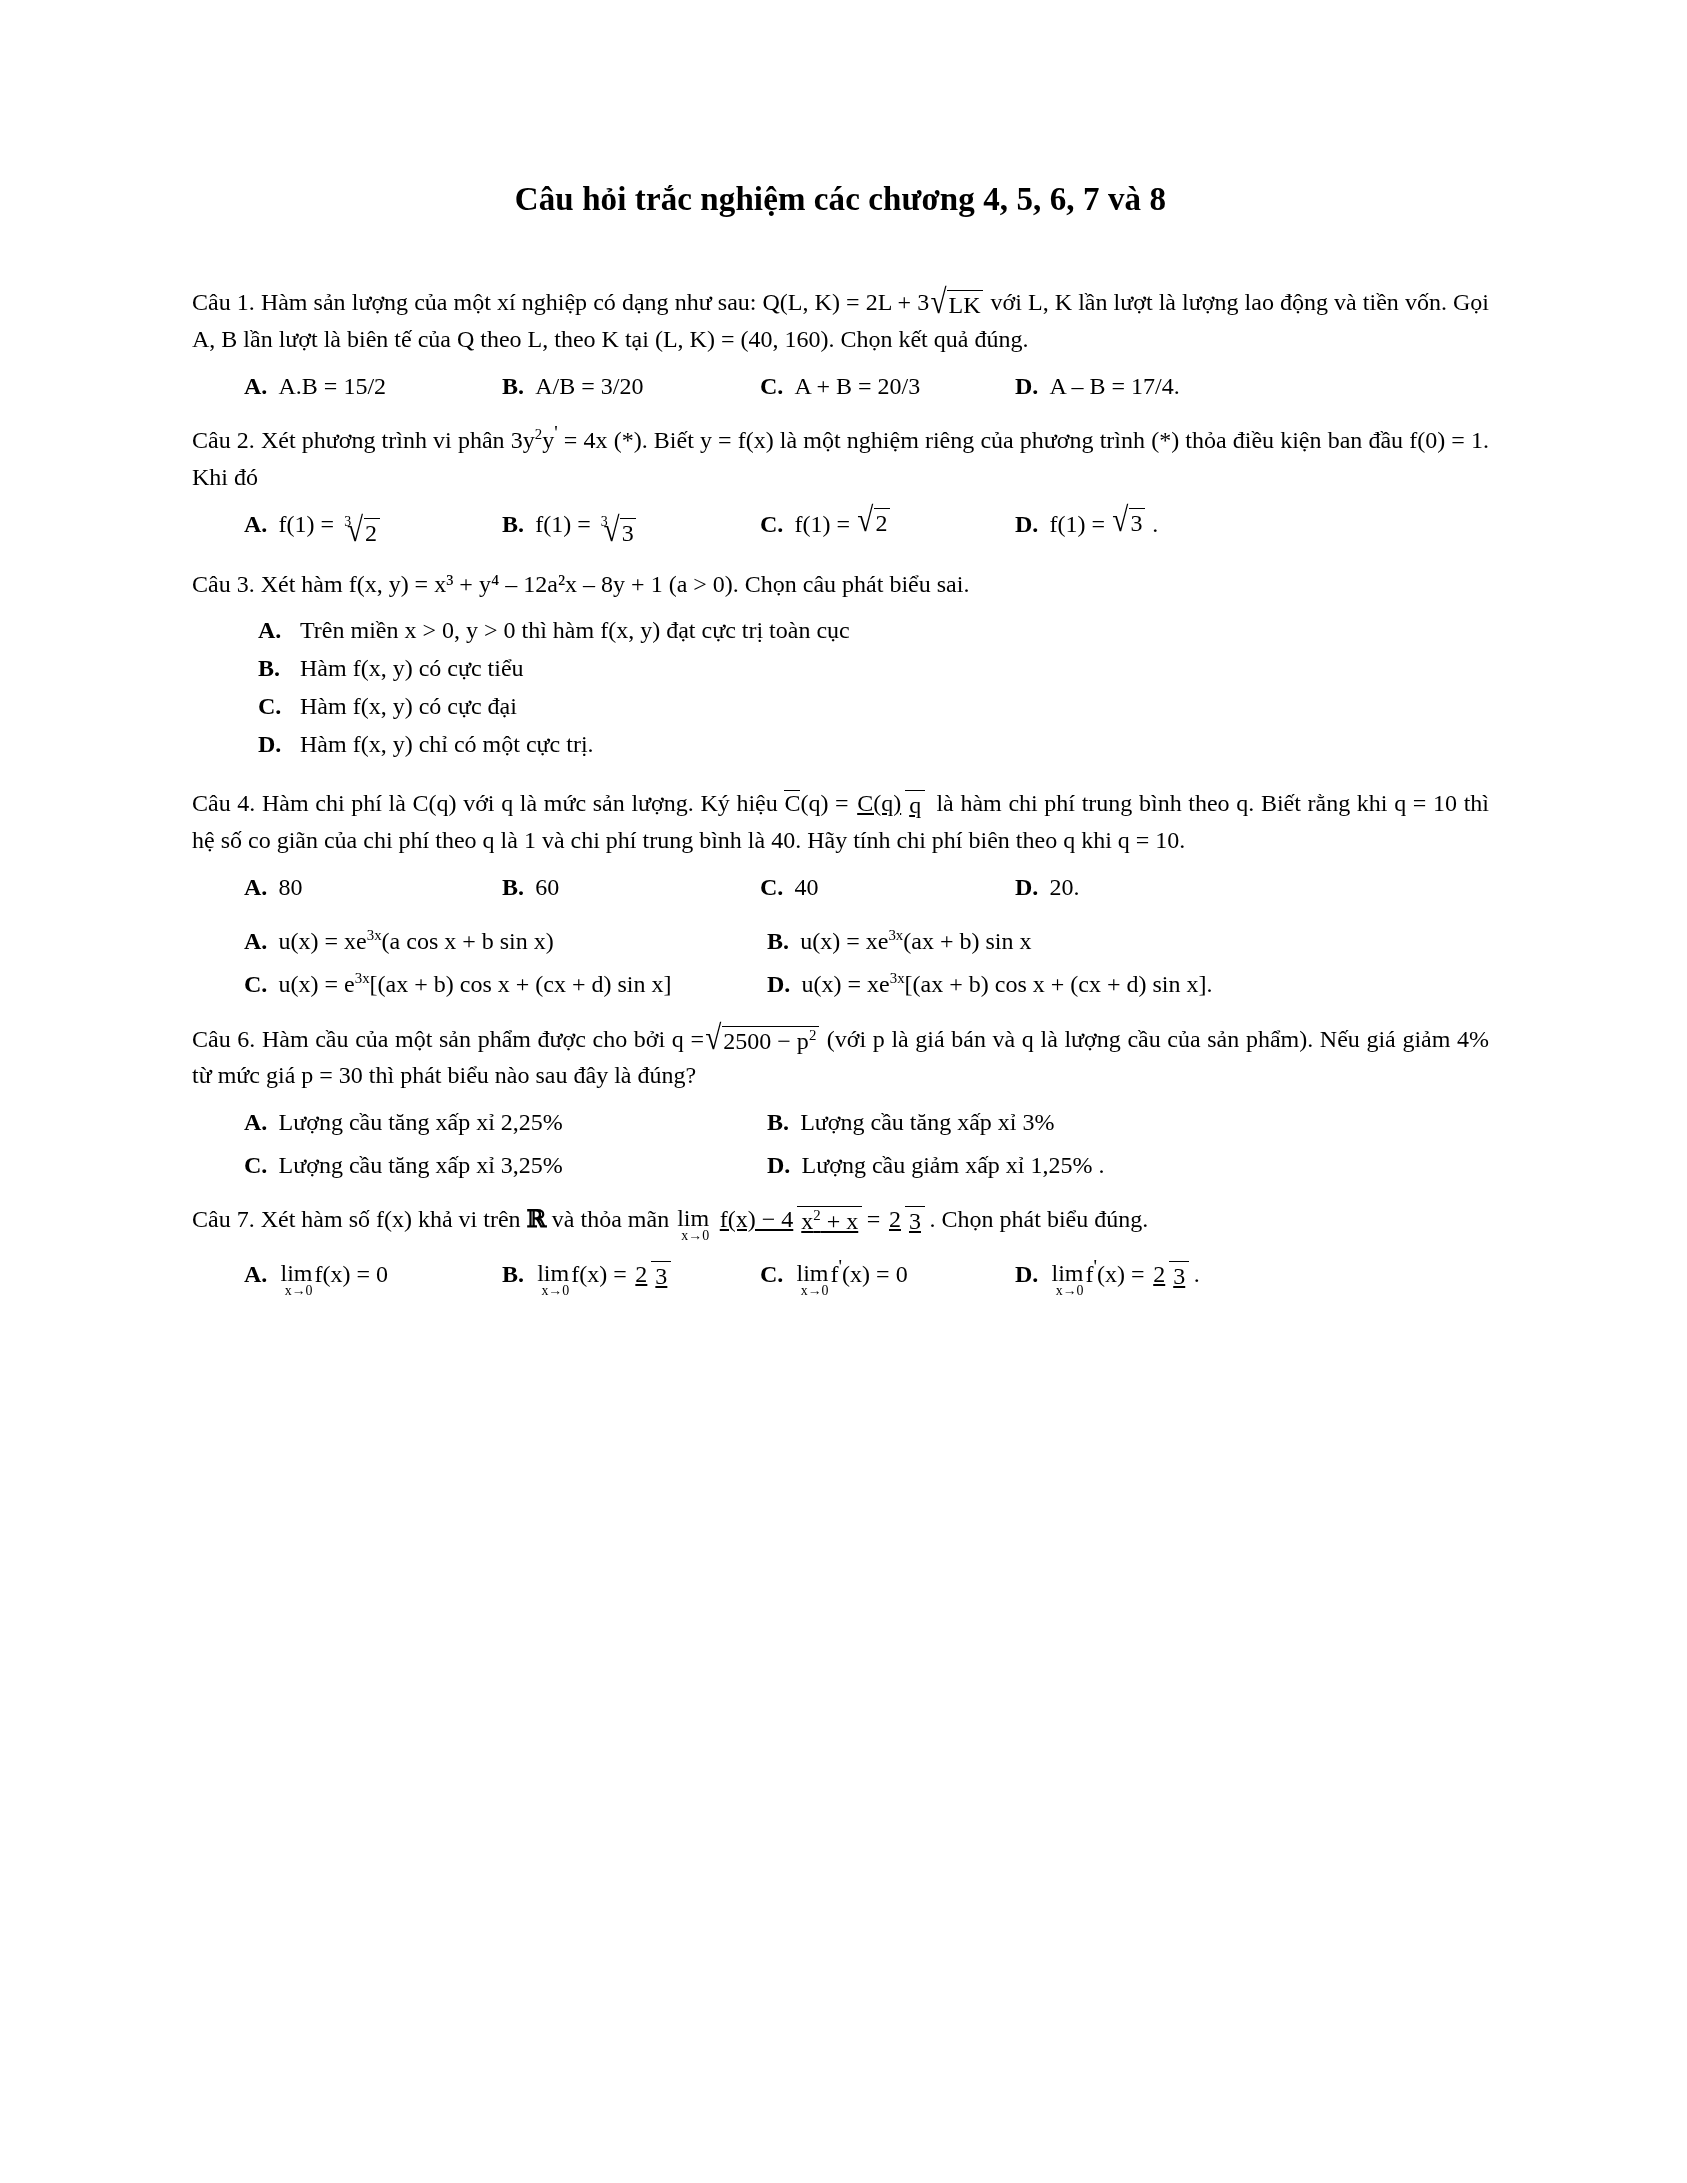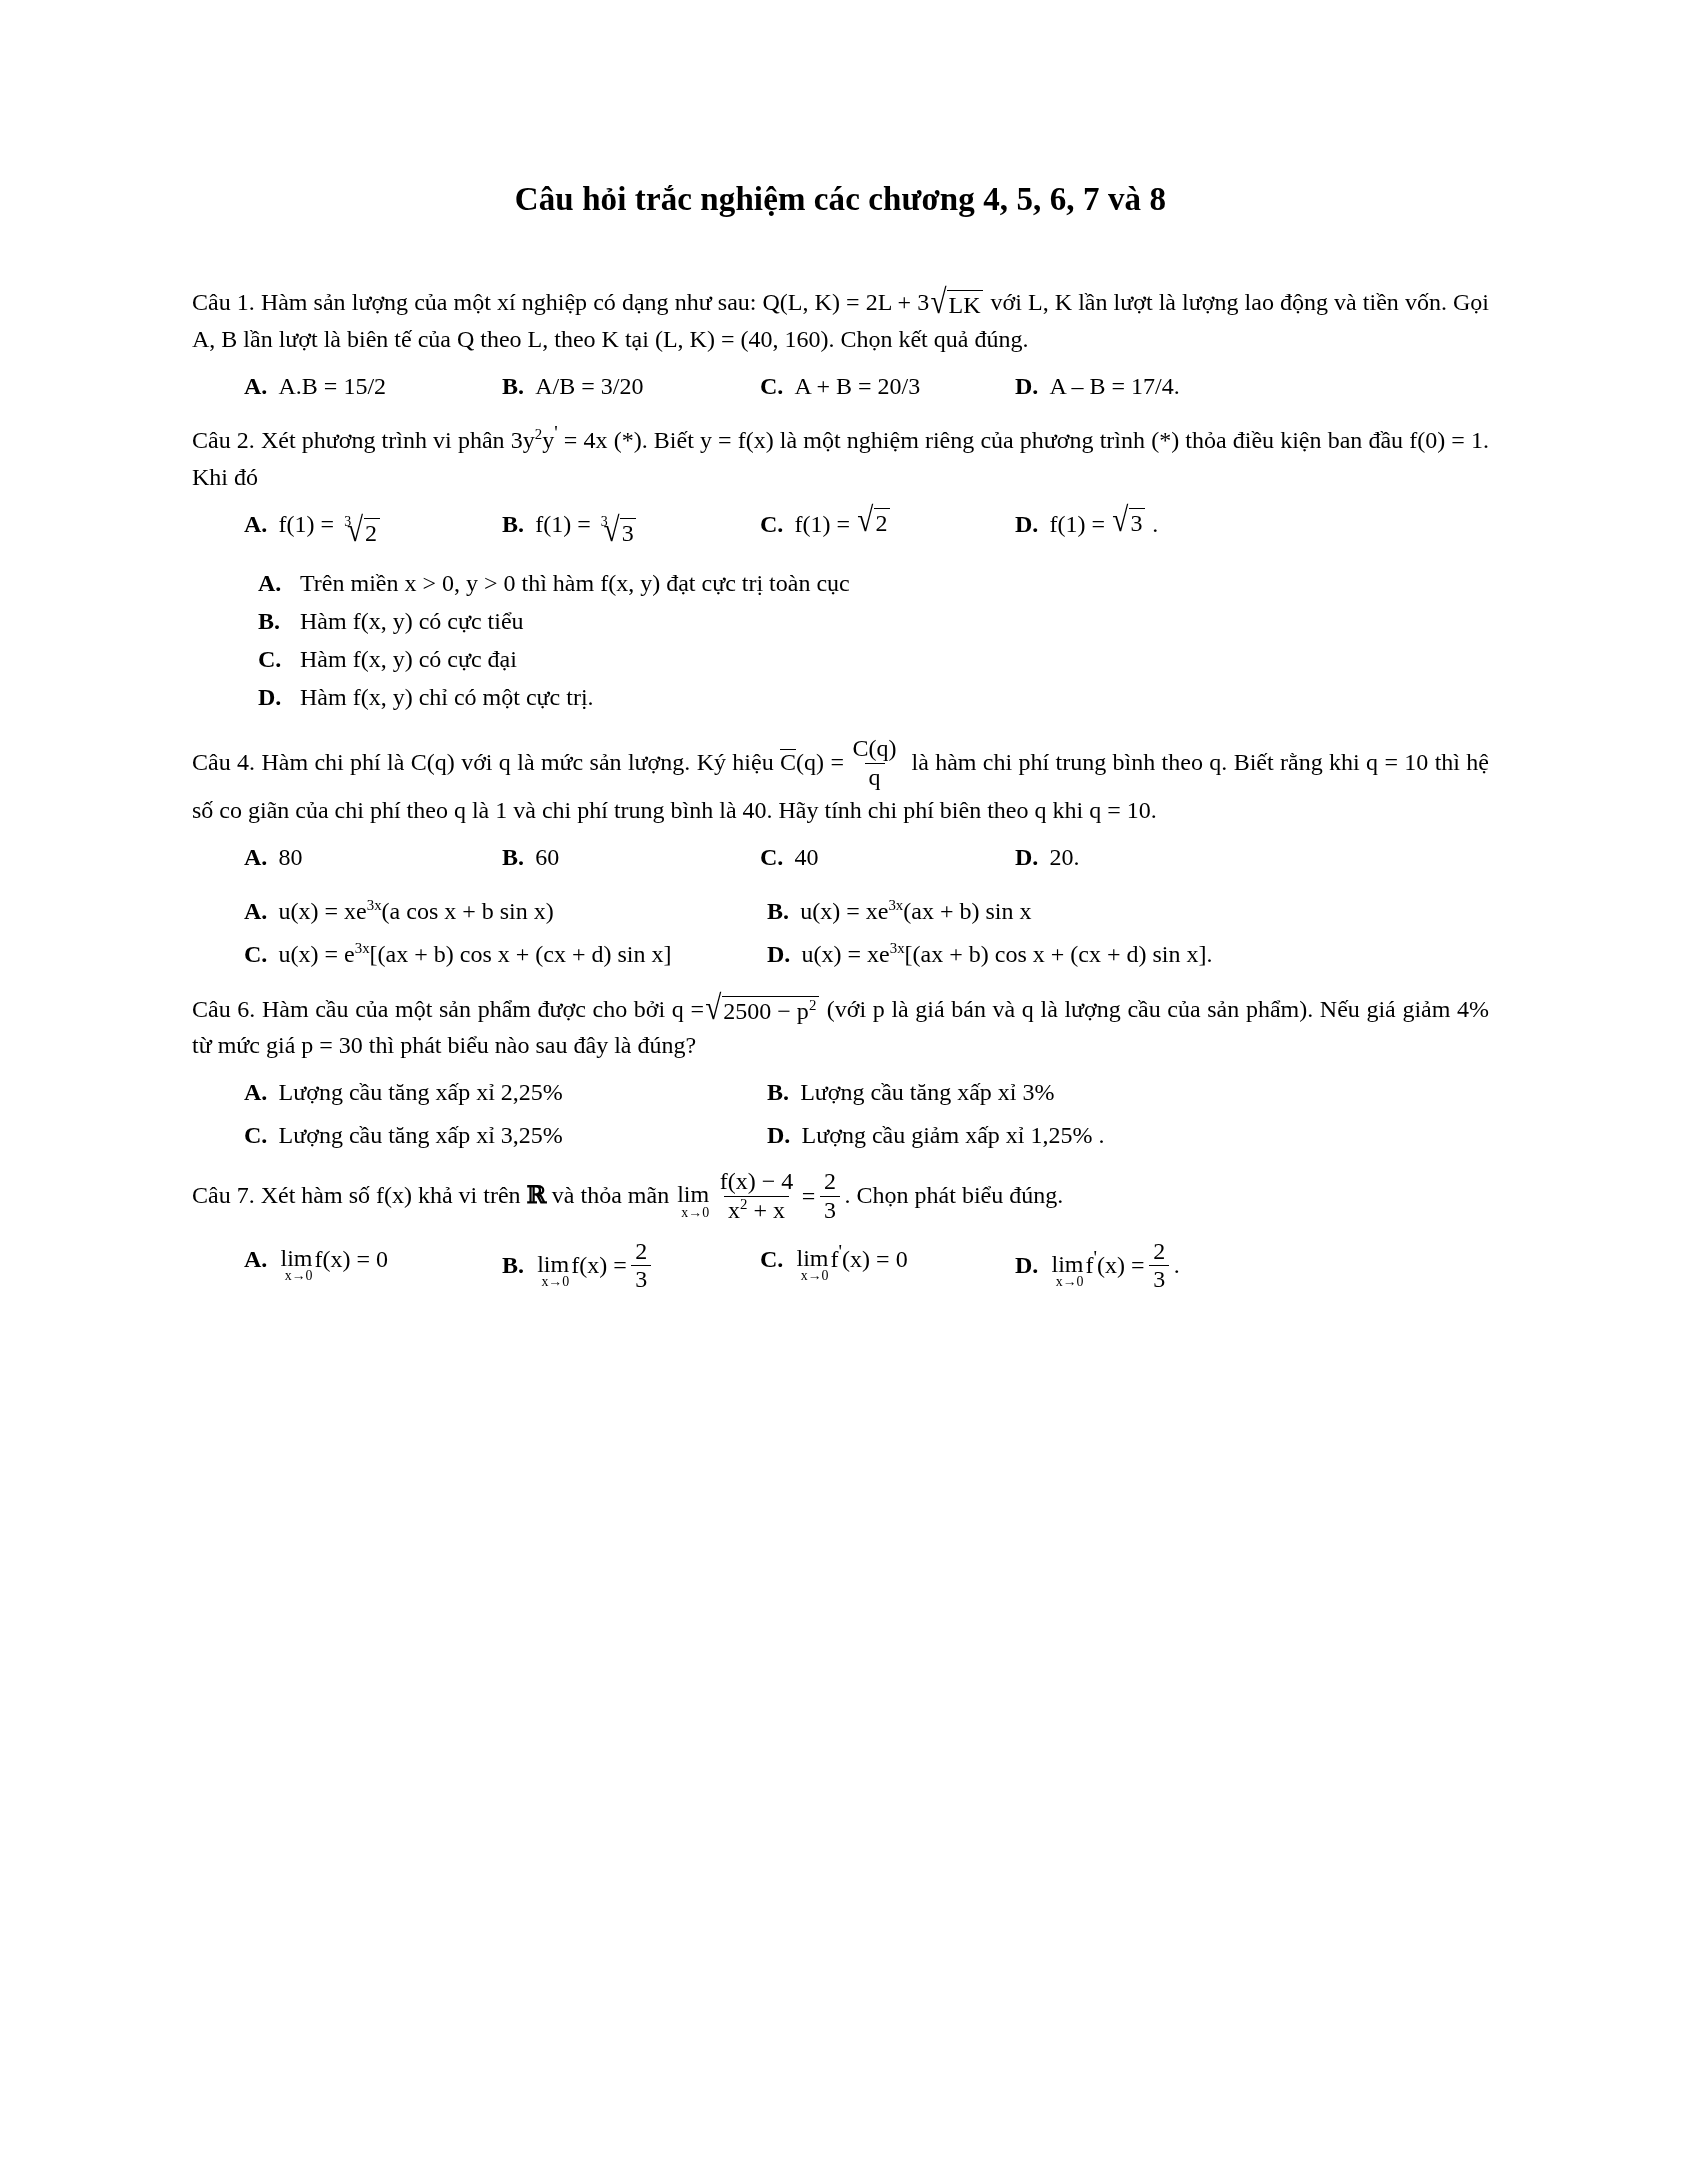--- a/index.html
+++ b/index.html
@@ -95,27 +95,28 @@
   .cbrt-idx {
     font-size: 0.58em;
     position: relative;
     top: -0.42em;
     right: -0.30em;
     margin-left: -0.1em;
   }
 
   .frac {
     display: inline-flex;
-    flex-direction: column;
+    flex-direction: row;
     align-items: center;
     vertical-align: middle;
     margin: 0 4.6px;
     line-height: 1.04;
     position: relative;
     top: -0.08em;
+    text-decoration: underline;
   }
   .frac > .num { padding: 0 4px 1.3px 4px; }
   .frac > .den { padding: 1.3px 4px 0 4px; border-top: 1.3px solid #000; }
 
   .ovl { display: inline-block; border-top: 1.3px solid #000; padding-top: 0.7px; line-height: 1.0; }
 
   .lim {
     display: inline-flex;
     flex-direction: column;
     align-items: flex-end;
@@ -190,20 +191,24 @@
           <span class="radicand">2</span>
         </span></span>
     <span class="opt"><b class="opt-label">D.</b><span>f(1) =</span>&nbsp;<span class="sqrt">
           <span class="radsym">√</span>
           <span class="radicand">3</span>
         </span>&nbsp;<span>.</span></span>
   </div>
 
   <div class="spacer-sm"></div>
 
+  <p class="question">
+    <span class="q-label">Câu 3.</span>
+    <span>Xét hàm f(x, y) = x³ + y⁴ – 12a²x – 8y + 1 (a &gt; 0). Chọn câu phát biểu sai.</span>
+  </p>
   <div class="opt-list">
     <div class="opt-line">
         <b class="opt-label">A.</b>
         <span>Trên miền x &gt; 0, y &gt; 0 thì hàm f(x, y) đạt cực trị toàn cục</span>
       </div>
     <div class="opt-line">
         <b class="opt-label">B.</b>
         <span>Hàm f(x, y) có cực tiểu</span>
       </div>
     <div class="opt-line">

